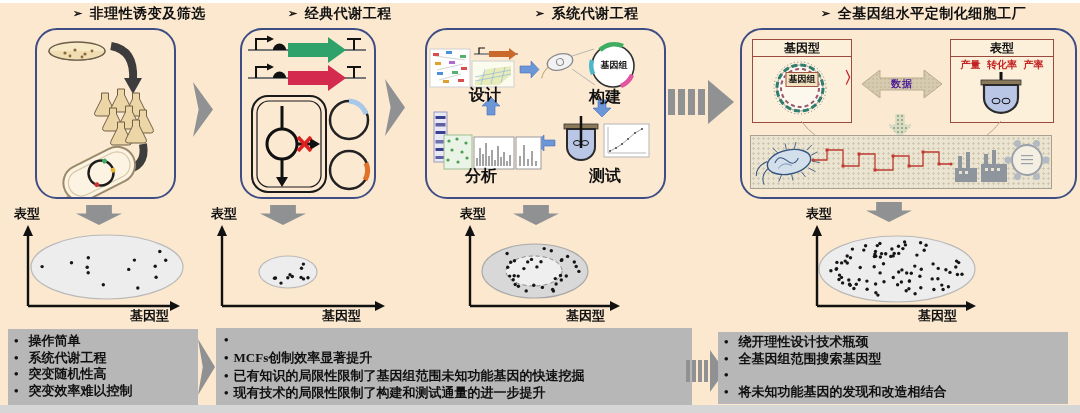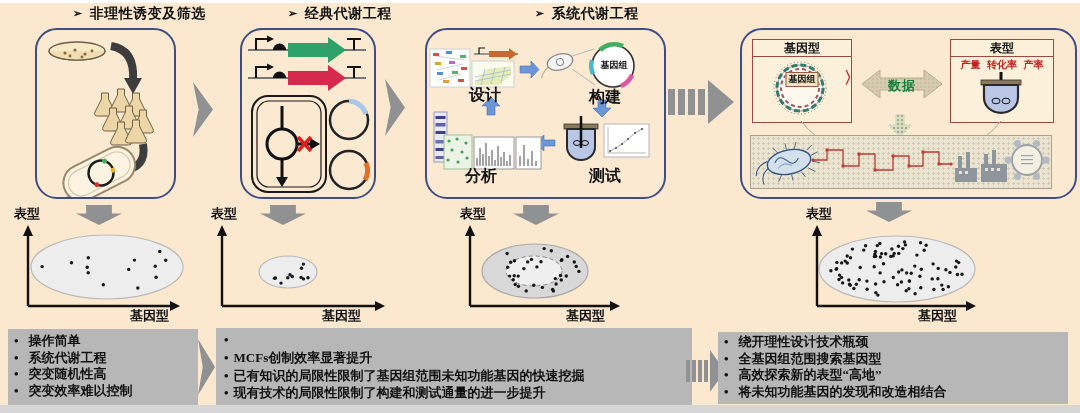--- a/index.html
+++ b/index.html
@@ -27,22 +27,22 @@
   .lbl{position:absolute;font-weight:700;text-align:center;white-space:nowrap;}
   .dbtl-lbl{font-size:16px;}
   .p4box{position:absolute;border:1.5px solid #9b4a40;background:#fcf0db;}
   .p4title{display:block;text-align:center;font-size:12px;font-weight:700;line-height:16px;
            border-bottom:1px solid #9b4a40;}
   .metrics{position:absolute;left:0;right:0;top:18px;text-align:center;color:#c32222;
            font-size:10px;font-weight:700;}
   .metrics span{margin:0 2px;}
   .genome-tag{position:absolute;left:50%;top:32px;transform:translateX(-50%);
       background:#f3e3c0;border:1px solid #a05545;font-size:9px;font-weight:700;padding:0 2px;}
-  .data-word{position:absolute;left:0;right:0;top:15px;text-align:center;color:#15803d;
-      font-size:13px;font-weight:700;letter-spacing:1px;}
+  .data-word{position:absolute;left:0;right:0;top:15px;text-align:center;color:#4c1d95;
+      font-size:10px;font-weight:700;letter-spacing:1px;}
   .rbracket{position:absolute;color:#c32222;font-size:16px;font-weight:700;}
   .dotarrow{position:absolute;background-color:#d7dcc4;
       background-image:radial-gradient(circle,rgba(120,130,90,.55) 1px,transparent 1.4px);
       background-size:4px 4px;
       clip-path:polygon(30% 0,70% 0,70% 45%,100% 45%,50% 100%,0 45%,30% 45%);}
   .strip{position:absolute;background-color:#ebe4d1;border:1px solid #a8a090;
       background-image:radial-gradient(circle,rgba(150,140,110,.30) 1px,transparent 1.3px);
       background-size:5px 5px;}
   .edge-top{position:absolute;left:0;top:0;width:1080px;height:3px;background:#ffffff;}
   .edge-bottom{position:absolute;left:0;top:405px;width:1080px;height:8px;background:#d6d6d6;}
@@ -55,20 +55,23 @@
   <div class="edge-top"></div>
 
   <div class="hdr" style="left:25px">
     <span class="mk">➢</span><span>非理性诱变及筛选</span>
   </div>
   <div class="hdr" style="left:240px">
     <span class="mk">➢</span><span>经典代谢工程</span>
   </div>
   <div class="hdr" style="left:487px">
     <span class="mk">➢</span><span>系统代谢工程</span>
+  </div>
+  <div class="hdr" style="left:773px">
+    <span class="mk">➢</span><span>全基因组水平定制化细胞工厂</span>
   </div>
 
   <div class="panel" style="left:35px;width:137px;height:167px">
     <svg width="137" height="167" viewBox="0 0 137 167">
       <g>
         <ellipse cx="40" cy="21" rx="28" ry="9" fill="#f7e8c6" stroke="#6a5f4b" stroke-width="1.5"></ellipse>
         <path d="M12,21 a28,9 0 0 0 56,0" fill="#f0ddb2" stroke="#6a5f4b" stroke-width="1.2"></path>
         <circle cx="28" cy="23" r="1.6" fill="#8a6a3a"></circle>
           <circle cx="38" cy="20" r="1.6" fill="#8a6a3a"></circle>
         <circle cx="48" cy="24" r="1.6" fill="#8a6a3a"></circle>
@@ -631,21 +634,20 @@
         <li>
           <span class="blt">•</span>
           <span>绕开理性设计技术瓶颈</span>
         </li>
         <li>
           <span class="blt">•</span>
           <span>全基因组范围搜索基因型</span>
         </li>
         <li>
           <span class="blt">•</span>
-          <span>高效探索新的表型“高地”</span>
         </li>
         <li>
           <span class="blt">•</span>
           <span>将未知功能基因的发现和改造相结合</span>
         </li>
       </ul>
   </div>
 
   <div class="edge-bottom"></div>
 </div>

